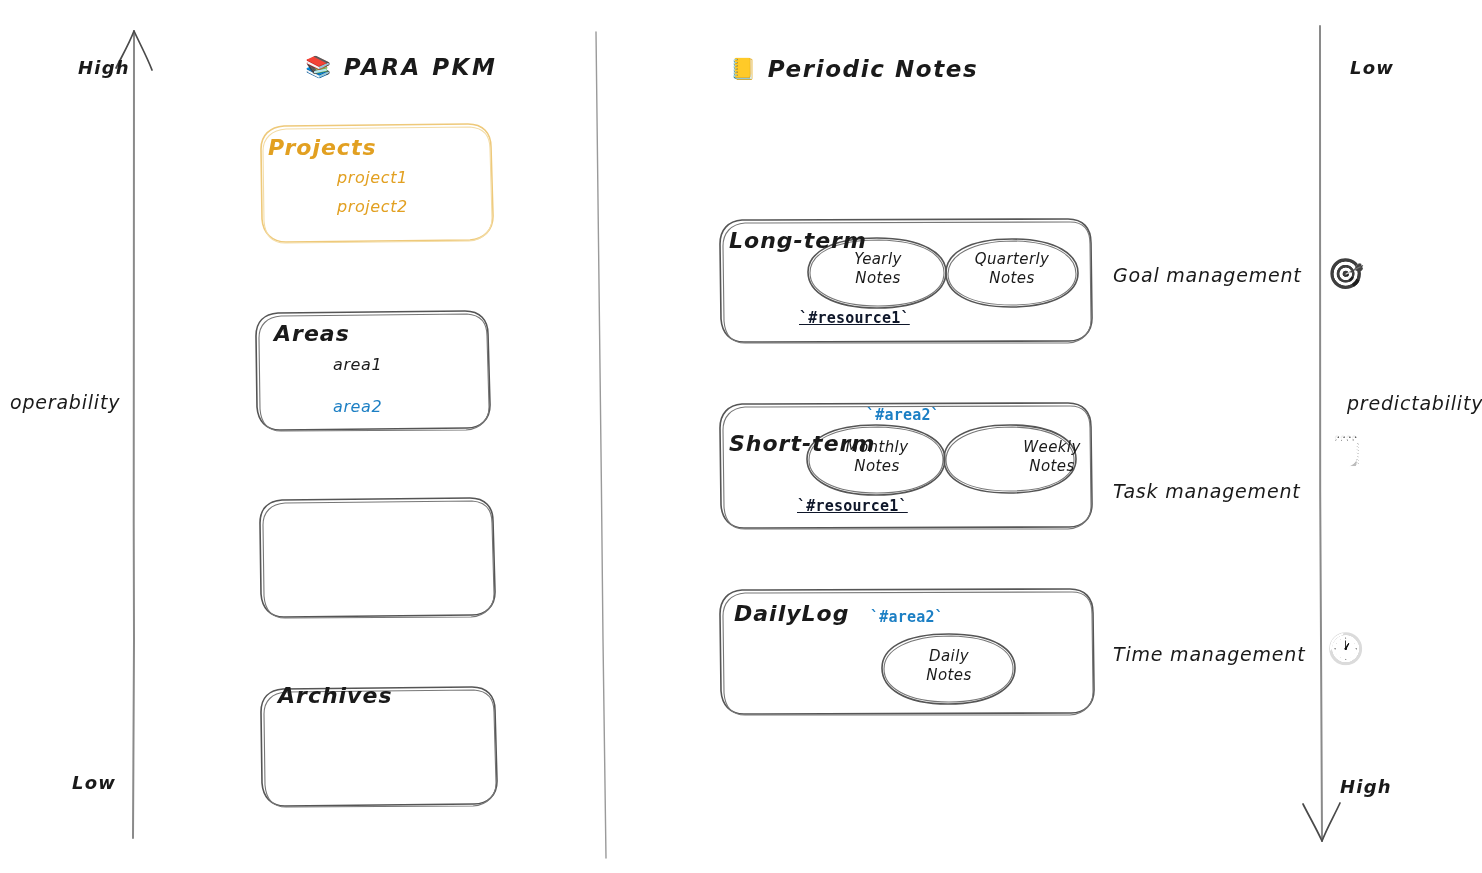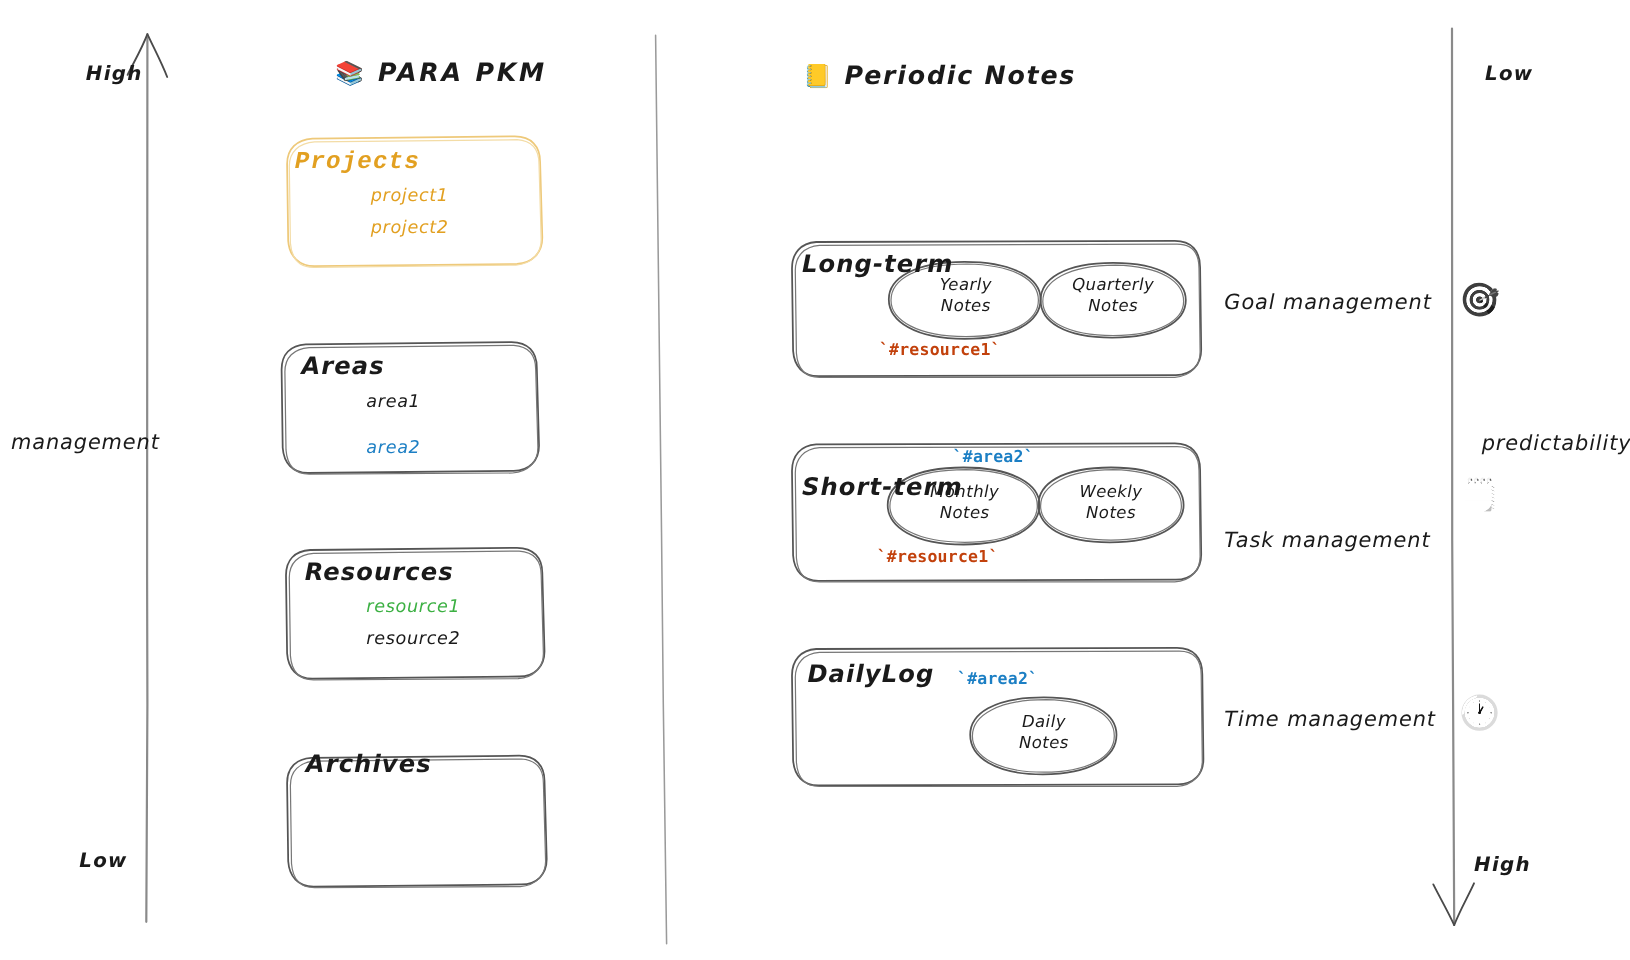--- a/index.html
+++ b/index.html
@@ -85,21 +85,21 @@
     letter-spacing: 0.4px;
   }
   .tag {
     position: absolute;
     font-family: "DejaVu Sans Mono", monospace;
     font-size: 15px;
     font-weight: 700;
     letter-spacing: 0.2px;
     white-space: nowrap;
   }
-  .tag-green { color: #c2410c; }
+  .tag-green { color: #0f172a; text-decoration: underline; }
   .tag-blue  { color: #1c7fc4; }
   .right-label {
     font-size: 19px;
     font-style: italic;
     font-weight: 500;
     letter-spacing: 0.8px;
   }
   .right-icon {
     position: absolute;
     font-size: 30px;
@@ -198,49 +198,44 @@
       <path class="s2" d="M745 593 L1072 592 C1086 592 1092 600 1092 614 L1093 692 C1093 705 1084 714 1070 715 L745 715 C731 715 725 706 724 693 L723 616 C723 603 731 594 745 593 Z"></path>
 
       <g>
         <path class="s" d="M949 634 C995 634 1015 650 1015 668 C1015 688 992 704 948 704 C904 704 882 688 882 668 C882 649 903 634 949 634 Z"></path>
         <path class="s2" d="M951 636 C994 637 1013 651 1013 669 C1013 687 991 702 949 702 C906 702 884 687 884 669 C884 650 908 636 951 636 Z"></path>
       </g>
     </g>
   </svg>
 
   <div class="hand axis-label" style="left:78px; top:57px;">High</div>
-  <div class="hand axis-name" style="left:10px;  top:391px;">management</div>
+  <div class="hand axis-name" style="left:10px;  top:391px;">operability</div>
   <div class="hand axis-label" style="left:72px; top:772px;">Low</div>
 
   <div class="hand axis-label" style="left:1350px; top:57px;">Low</div>
   <div class="hand axis-name" style="left:1347px; top:392px;">predictability</div>
   <div class="hand axis-label" style="left:1340px; top:776px;">High</div>
 
   <div class="hand section-title" style="left:305px; top:54px;">
     <span class="emoji">📚</span>
     <span>PARA PKM</span>
   </div>
 
   <div class="para-box" style="left:261px; top:124px; width:232px; height:118px;">
-    <div class="hand box-title orange-title" style="left:7px; top:11px;font-family:Liberation Mono, monospace;">Projects</div>
+    <div class="hand box-title orange-title" style="left:7px; top:11px;">Projects</div>
     <div class="hand item orange-item" style="left:76px; top:44px;">project1</div>
     <div class="hand item orange-item" style="left:76px; top:73px;">project2</div>
   </div>
 
   <div class="para-box" style="left:256px; top:311px; width:234px; height:119px;text-decoration:underline;">
     <div class="hand box-title" style="left:18px; top:10px;">Areas</div>
     <div class="hand item" style="left:77px; top:44px;">area1</div>
     <div class="hand item blue-item" style="left:77px; top:73px;margin-top:13px;">area2</div>
   </div>
 
-  <div class="para-box" style="left:260px; top:498px; width:235px; height:119px;">
-    <div class="hand box-title" style="left:17px; top:10px;">Resources</div>
-    <div class="hand item green-item" style="left:73px; top:43px;">resource1</div>
-    <div class="hand item" style="left:73px; top:72px;">resource2</div>
-  </div>
 
   <div class="para-box" style="left:261px; top:673px; width:272px; height:119px;">
     <div class="hand box-title" style="left:17px; top:10px;">Archives</div>
   </div>
 
   <div class="hand section-title" style="left:730px; top:56px; letter-spacing:1.6px;">
     <span class="emoji">📒</span>
     <span>Periodic Notes</span>
   </div>
 
@@ -260,21 +255,21 @@
   <div class="right-icon" style="left:1327px; top:259px;">🎯</div>
 
   <div class="para-box" style="left:720px; top:418px; width:373px; height:126px;">
     <div class="hand box-title" style="left:9px; top:13px;">Short-term</div>
   </div>
   <div class="tag tag-blue" style="left:866px; top:406px;">`#area2`</div>
   <div class="ellipse-label" style="left:819px; top:438px; width:116px;">
     <span>Monthly</span><br>
     <span>Notes</span>
   </div>
-  <div class="ellipse-label" style="left:953px; top:438px; width:114px;">
+  <div class="ellipse-label" style="left:995px; top:438px; width:114px;">
     <span>Weekly</span><br>
     <span>Notes</span>
   </div>
   <div class="tag tag-green" style="left:797px; top:497px;">`#resource1`</div>
   <div class="hand right-label" style="left:1113px; top:452px;margin-top:28px;">Task management</div>
   <div class="right-icon" style="left:1327px; top:437px;">🗒️</div>
 
   <div class="para-box" style="left:720px; top:589px; width:375px; height:126px;">
     <div class="hand box-title" style="left:14px; top:12px;">DailyLog</div>
   </div>

